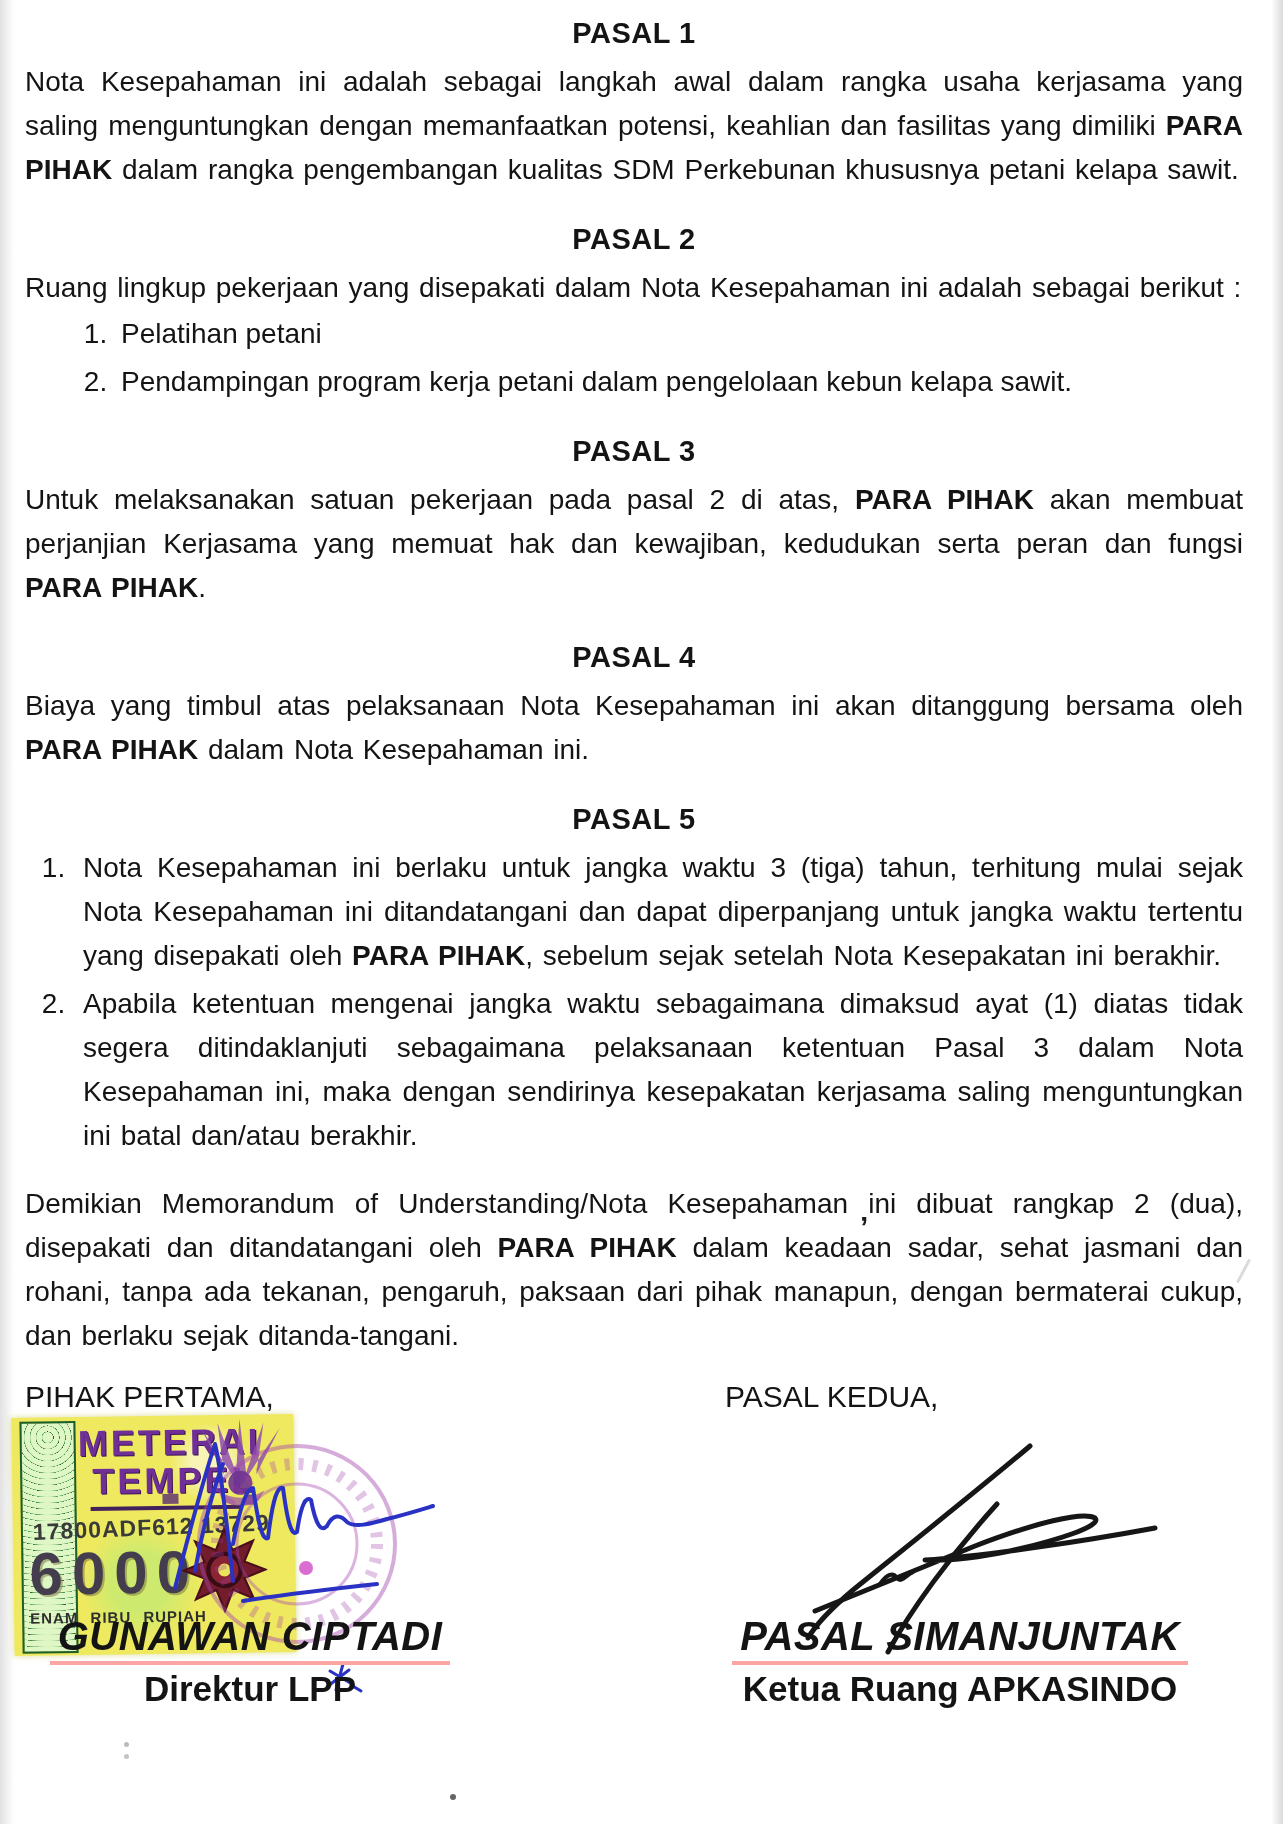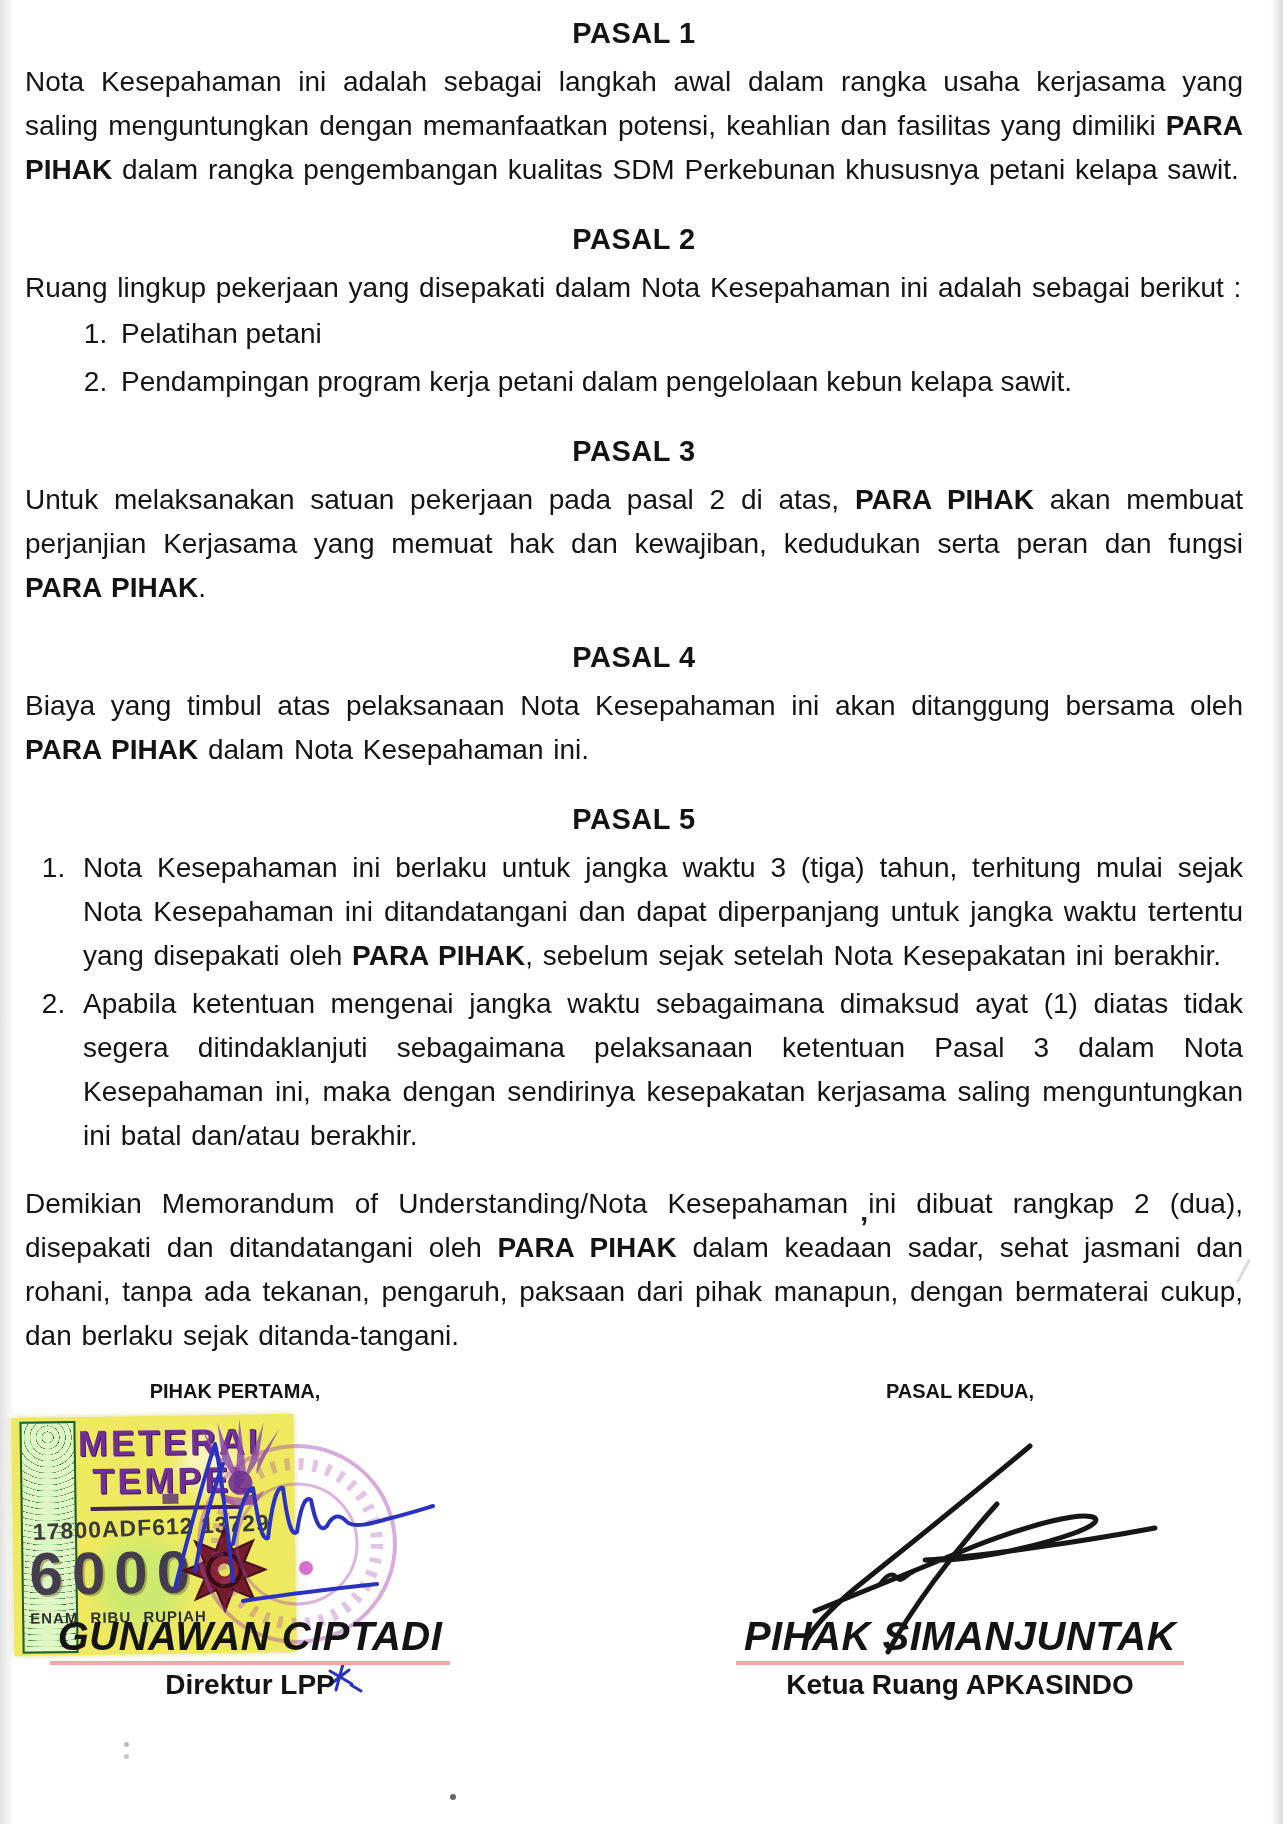--- a/index.html
+++ b/index.html
@@ -22,31 +22,31 @@
   .seg-b{font-weight:700;}
   ol{margin:2px 0 0 0;}
   ol.scope{padding-left:90px;font-size:28px;line-height:44px;list-style:decimal;}
   ol.scope li{padding-left:6px;margin-bottom:4px;}
   ol.terms{padding-left:50px;font-size:28px;line-height:44px;list-style:decimal;}
   ol.terms li{padding-left:8px;margin-bottom:4px;text-align:justify;word-spacing:2px;}
   .closing{margin-top:24px;}
 
   
   .sig-area{position:relative;height:324px;margin-top:18px;}
-  .sig-col{position:absolute;text-align:center;font-weight:700;font-size:20px;}
+  .sig-col{position:absolute;font-weight:400;font-size:30px;}
   .sig-col.left{left:0;top:4px;width:420px;}
   .sig-col.right{left:700px;top:4px;width:470px;}
   .name-block{position:absolute;text-align:center;z-index:6;}
   .name-block.left{left:10px;top:238px;width:430px;}
   .name-block.right{left:700px;top:238px;width:470px;}
   .sig-name{
     display:inline-block;font-weight:700;font-size:40px;letter-spacing:.5px;
     border-bottom:4px solid #fca5a5;padding:0 8px 2px 8px;font-style:italic;
   }
-  .sig-role{font-weight:700;font-size:28px;margin-top:4px;}
+  .sig-role{font-weight:700;font-size:35px;margin-top:4px;}
 
   
   .stamp{
     position:absolute;left:-12px;top:40px;width:282px;height:238px;z-index:1;
     background:
       radial-gradient(circle at 70% 20%, rgba(255,255,255,.55) 0 18px, rgba(255,255,255,0) 40px),
       radial-gradient(circle at 45% 70%, rgba(184,235,120,.6) 0 30px, rgba(184,235,120,0) 60px),
       #efe95f;
     transform:rotate(-.8deg);
     box-shadow:0 0 6px rgba(190,190,60,.55);
@@ -172,21 +172,21 @@
       <path d="M863 276 C885 235 925 180 972 128"></path>
       <path d="M790 235 C840 215 900 190 950 170 C1010 147 1058 135 1070 142 C1078 150 1030 165 985 175 C950 182 920 185 900 184 C960 180 1060 165 1130 152"></path>
       <path d="M855 208 C862 198 868 196 872 202 C876 208 882 198 888 196" stroke-width="4"></path>
     </svg>
 
     <div class="name-block left">
       <span class="sig-name">GUNAWAN CIPTADI</span>
       <div class="sig-role">Direktur LPP</div>
     </div>
     <div class="name-block right">
-      <span class="sig-name">PIHAK SIMANJUNTAK</span>
+      <span class="sig-name">PASAL SIMANJUNTAK</span>
       <div class="sig-role">Ketua Ruang APKASINDO</div>
     </div>
 
   </div>
 </div>
 
 <div class="edge-left"></div>
 <div class="edge-right"></div>
 <div class="speck">’</div>
 <div class="dot1"></div>

